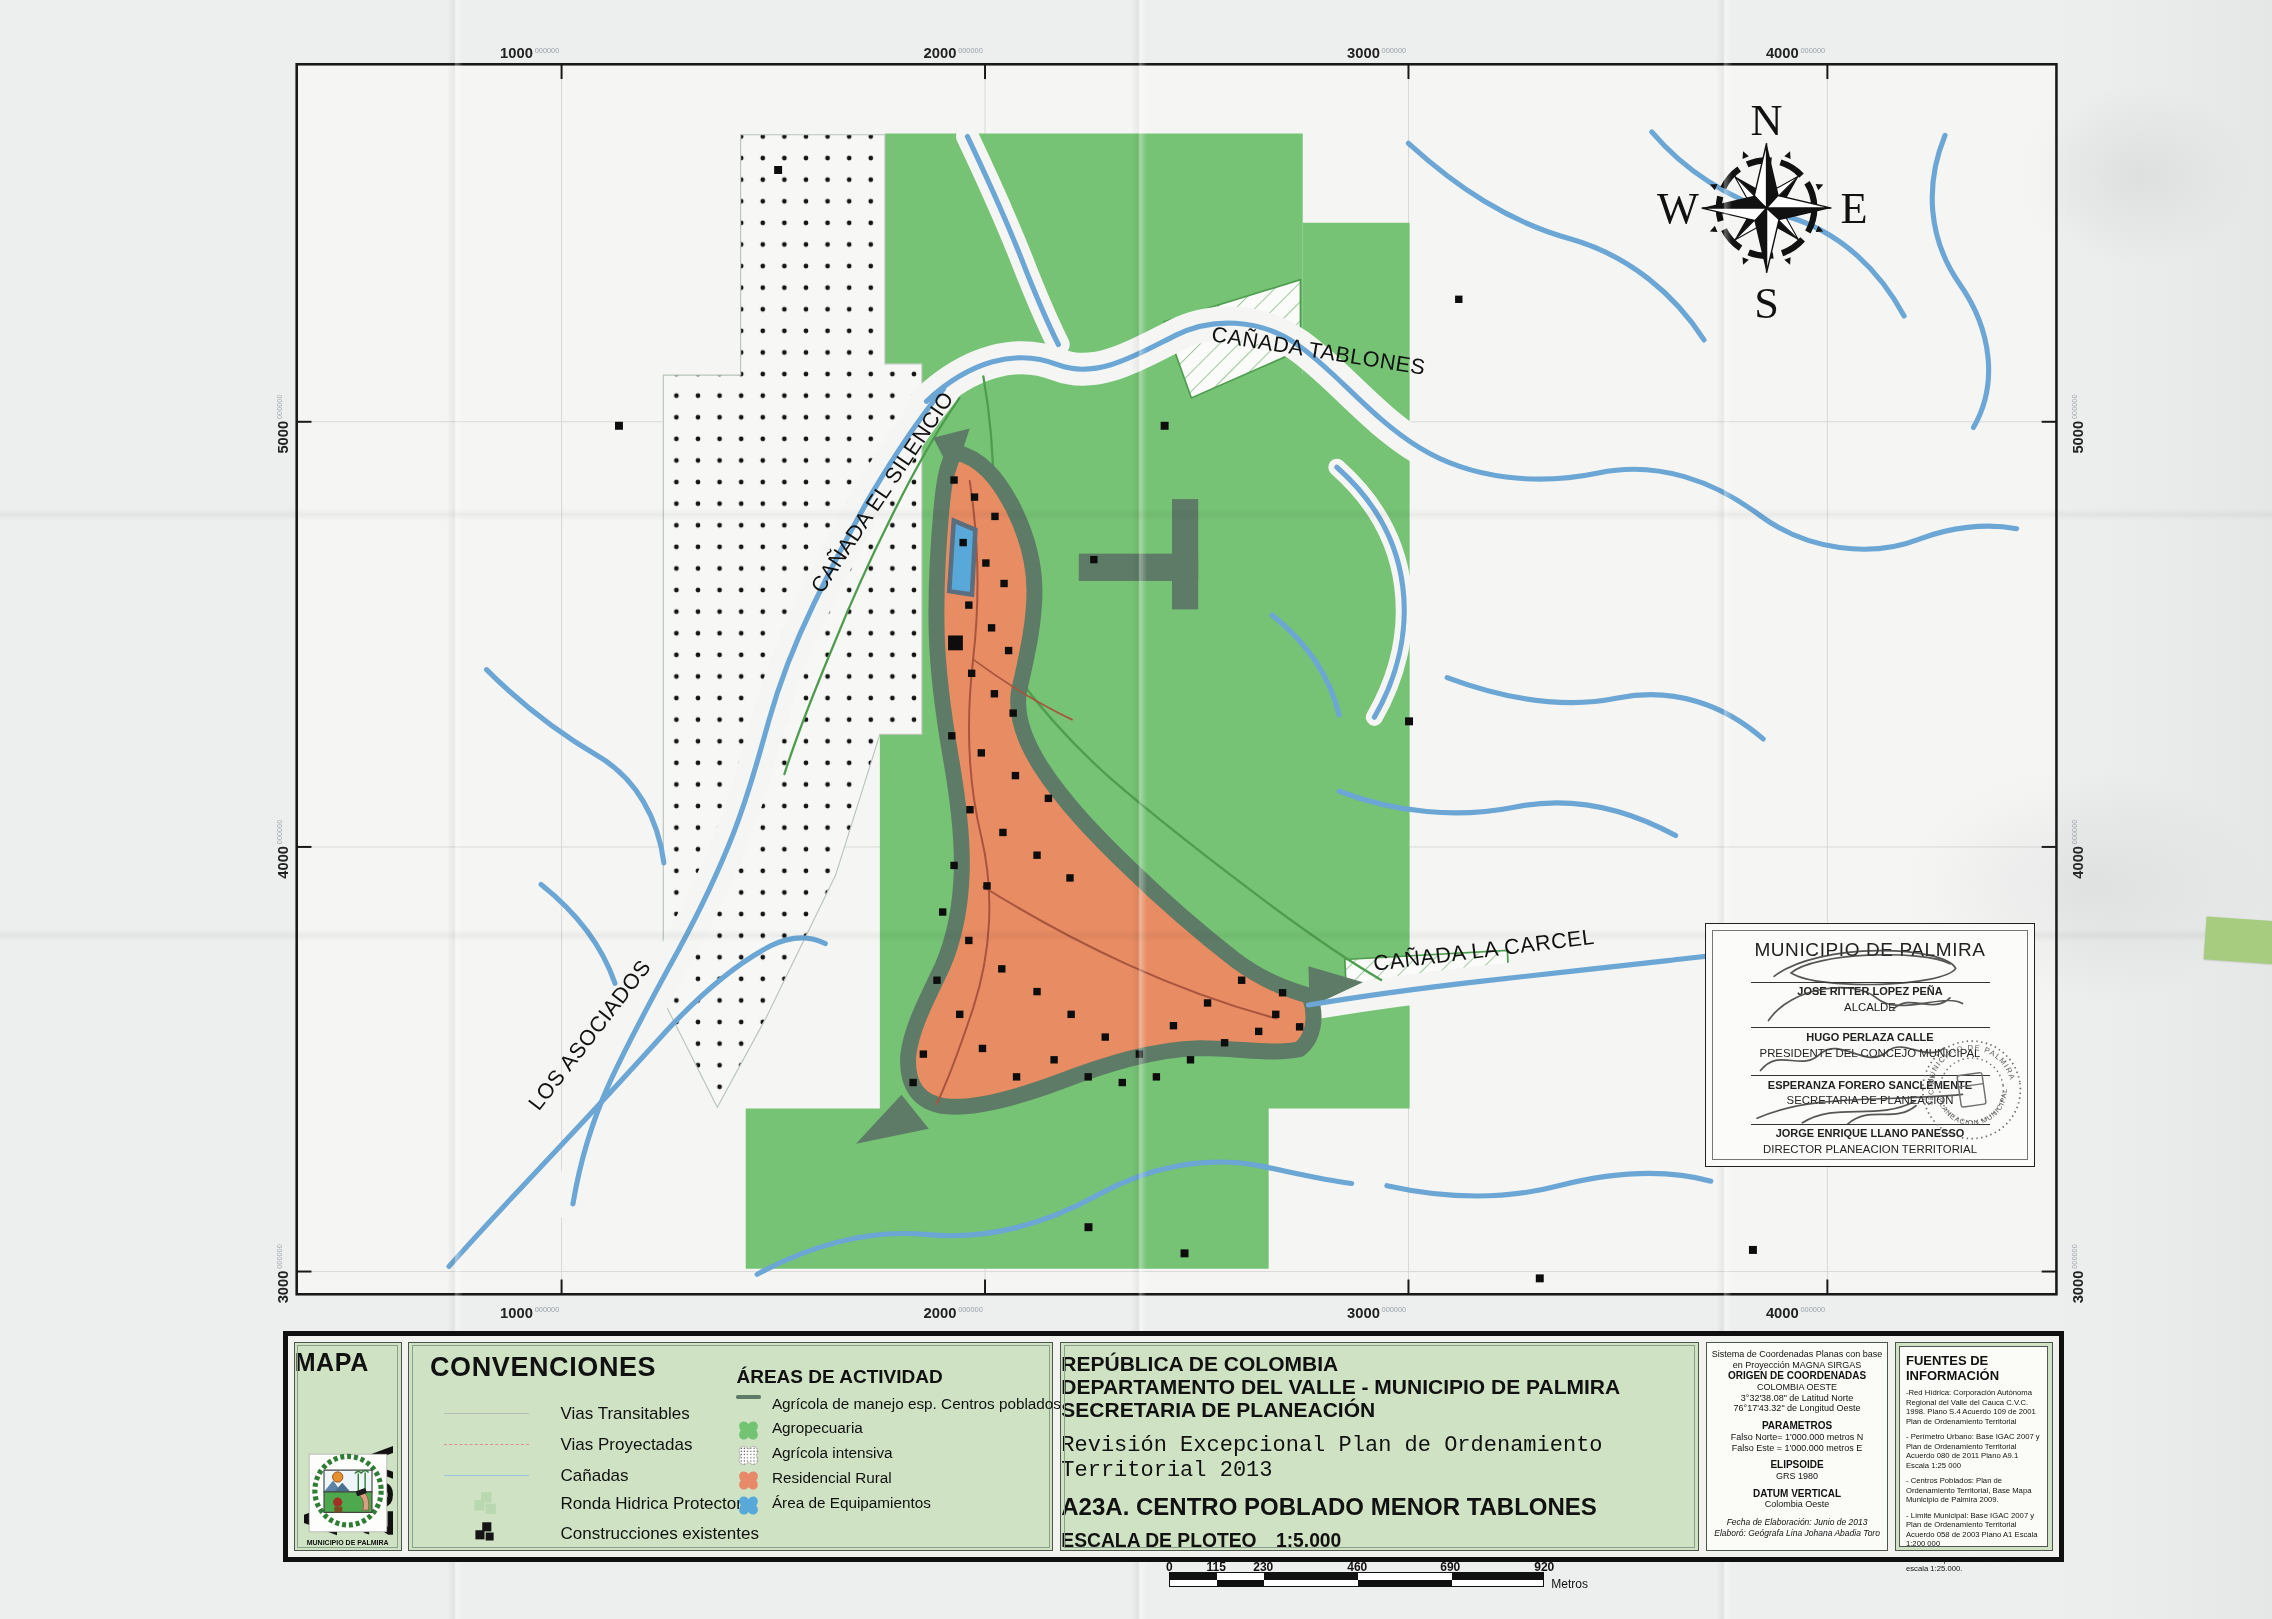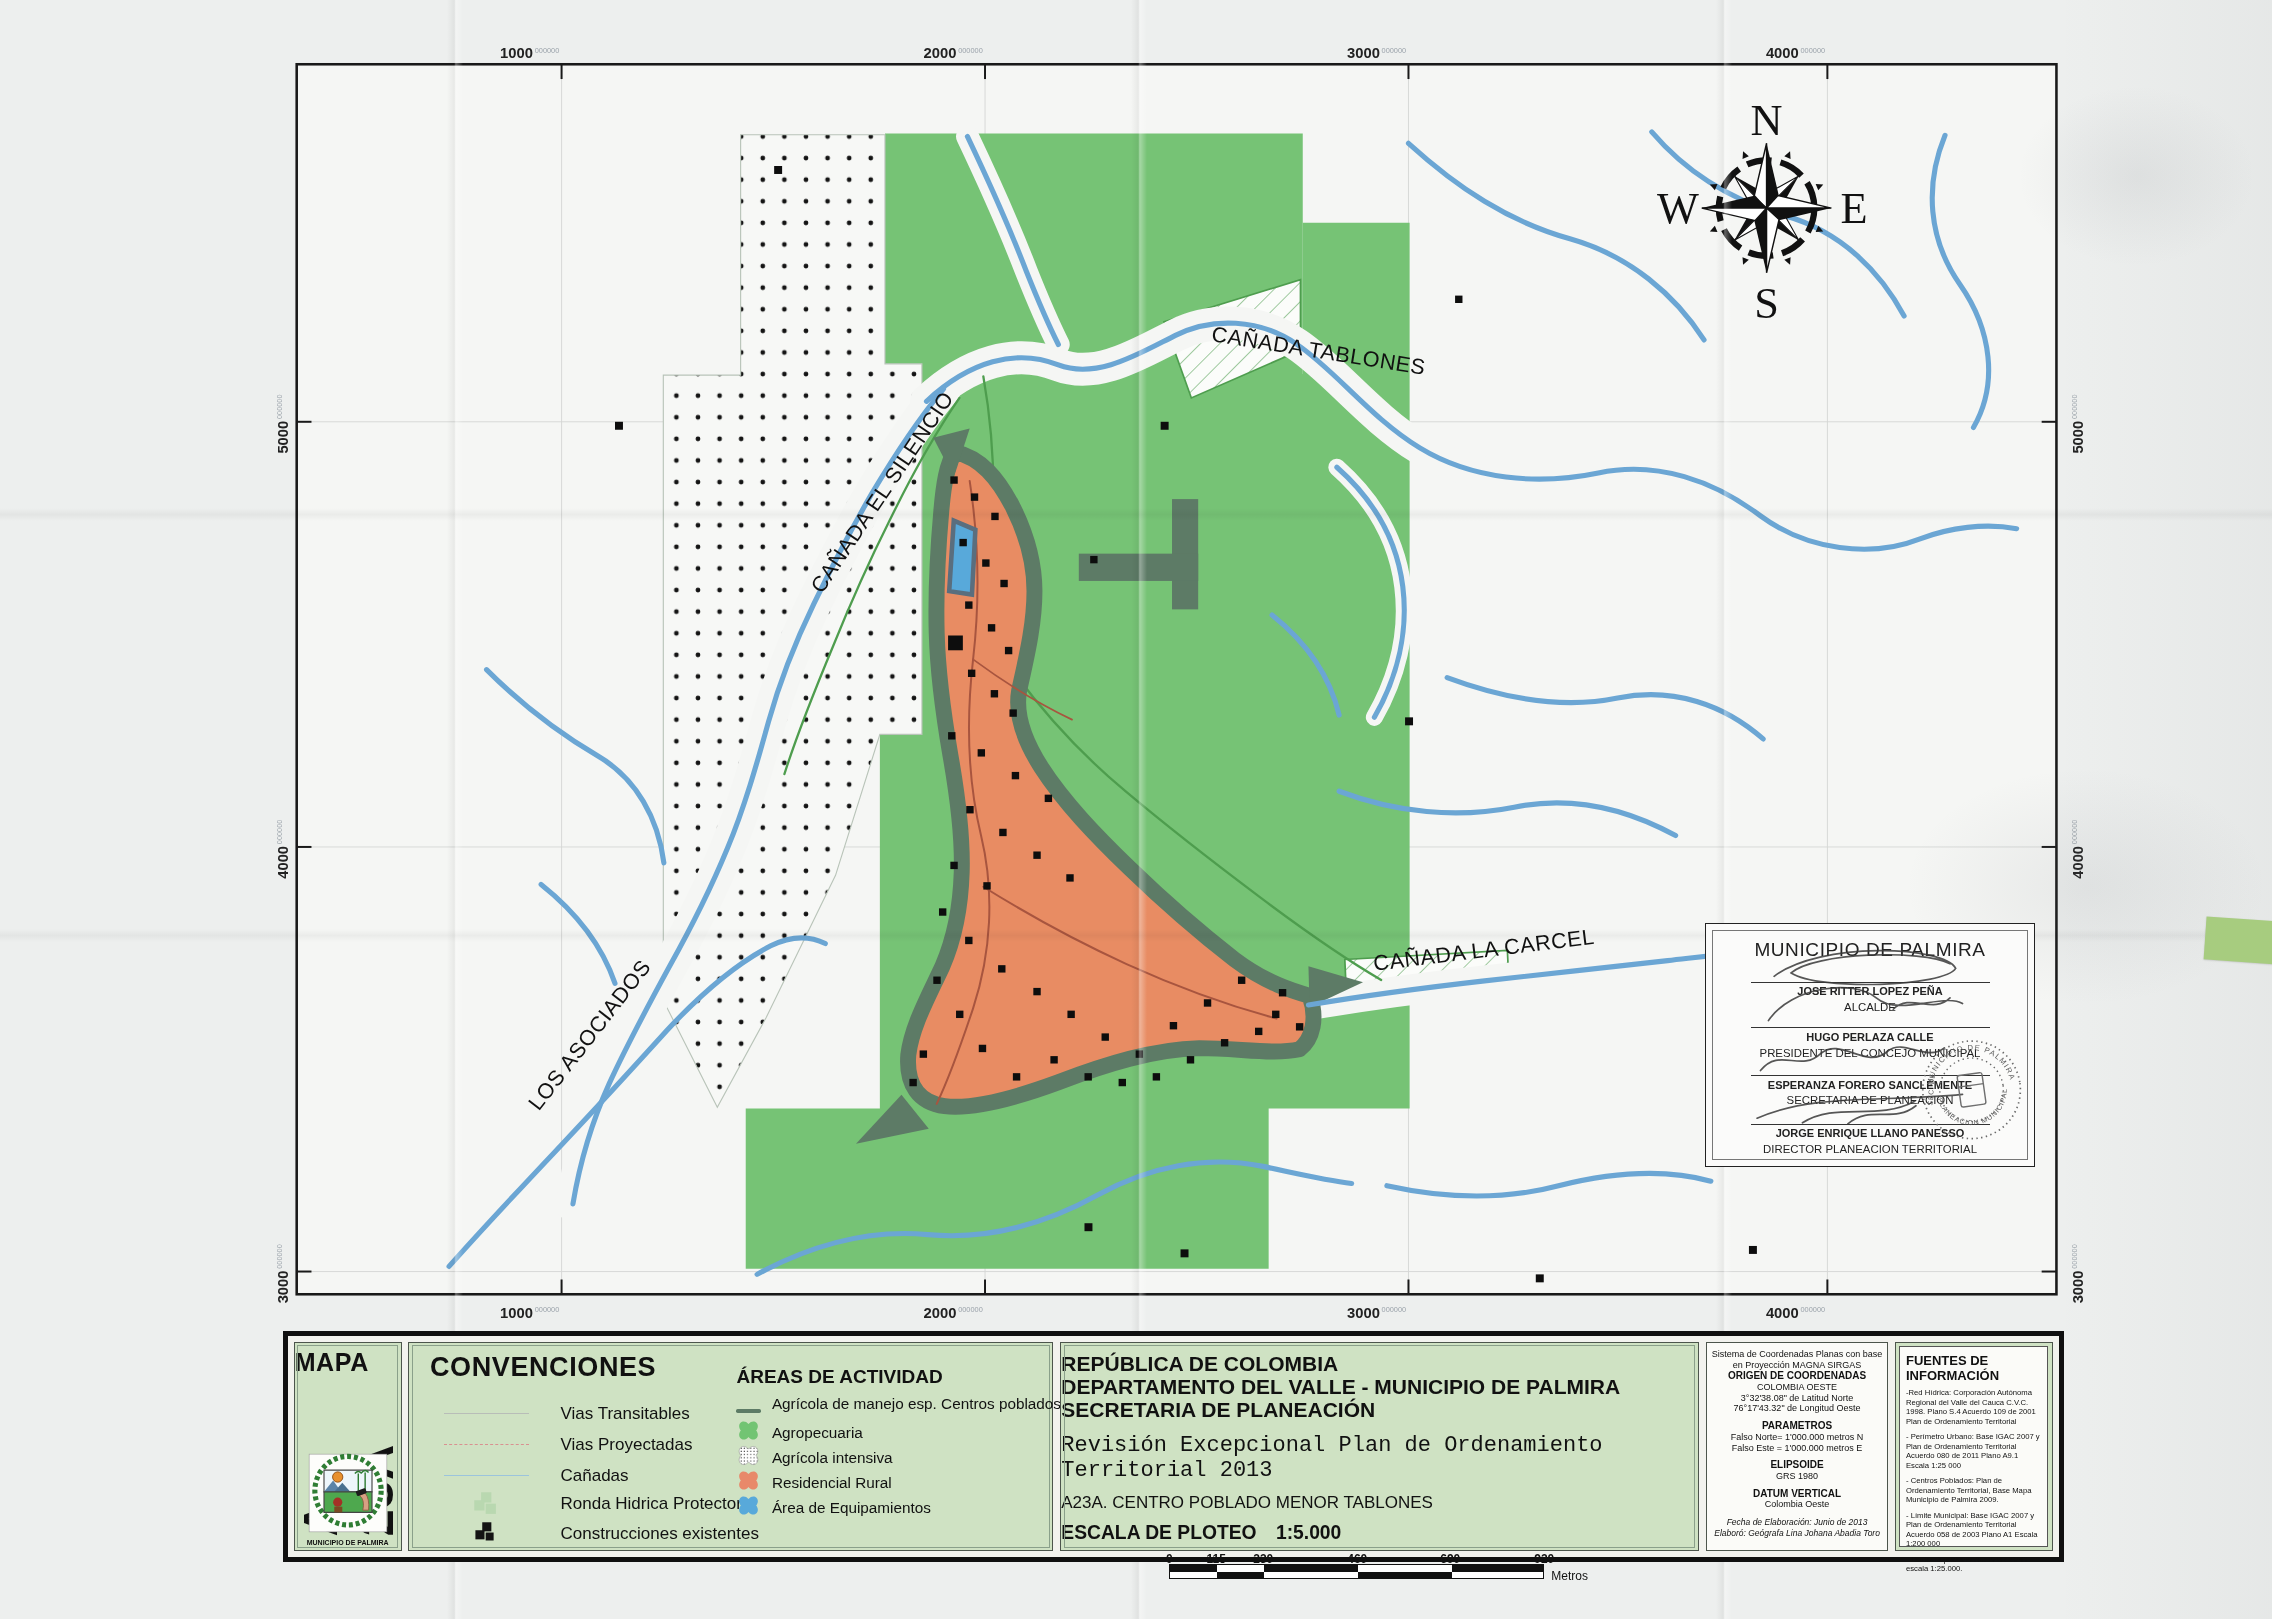--- a/index.html
+++ b/index.html
@@ -55,30 +55,30 @@
 
   
   #box-conv .conv-title{position:absolute;top:9px;left:20.5px;font-size:27px;font-weight:bold;letter-spacing:0.6px;}
   .conv-row{position:absolute;left:26px;display:flex;align-items:center;}
   .conv-sym{width:102px;display:flex;justify-content:center;align-items:center;flex:none;}
   .conv-label{font-size:17px;margin-left:23px;white-space:nowrap;}
   .line-gray{width:85px;height:0;border-top:1.7px solid #b8bdb8;}
   .line-red{width:85px;height:0;border-top:1.7px dashed #d99090;}
   .line-blue{width:85px;height:0;border-top:1.7px solid #9cc4dc;}
   #box-conv .areas-title{position:absolute;top:23px;left:327px;font-size:19px;font-weight:bold;}
-  .area-row{position:absolute;left:327px;display:flex;align-items:flex-end;}
+  .area-row{position:absolute;left:327px;display:flex;align-items:flex-start;}
   .area-sym{width:32px;display:flex;justify-content:flex-start;align-items:center;flex:none;}
   .area-label{font-size:15.3px;margin-left:3.4px;white-space:nowrap;}
   .line-sage{width:25px;height:0;border-top:4px solid #5d7b66;border-radius:1.7px;}
 
   
   #box-title{padding-top:9px;}
   #box-title .t1{font-size:21px;font-weight:bold;line-height:23px;}
   #box-title .sub{margin-top:12px;font-size:22px;font-family:Liberation Mono, monospace;}
-  #box-title .mt{margin-top:10.2px;font-size:17px;font-weight:normal;}
+  #box-title .mt{margin-top:10.2px;font-size:24px;font-weight:bold;}
   #box-title .scale-row{margin-top:9px;font-size:19.3px;font-weight:bold;}
   #box-title .scale-row .sv{margin-left:19.3px;}
   #scalebar-wrap{position:relative;width:421px;margin:8px auto 0;height:35px;}
   #sb-labels{position:relative;height:12.5px;font-size:12px;font-weight:bold;}
   #sb-labels span{position:absolute;transform:translateX(-50%);}
   #sb-bar{position:relative;width:375px;height:14.8px;border:1.1px solid #111;box-sizing:border-box;}
   .sbrow{display:flex;height:6.3px;}
   .sbseg{height:6.3px;}
   .sb-metros{position:absolute;left:382px;top:17px;font-size:12px;}
 

